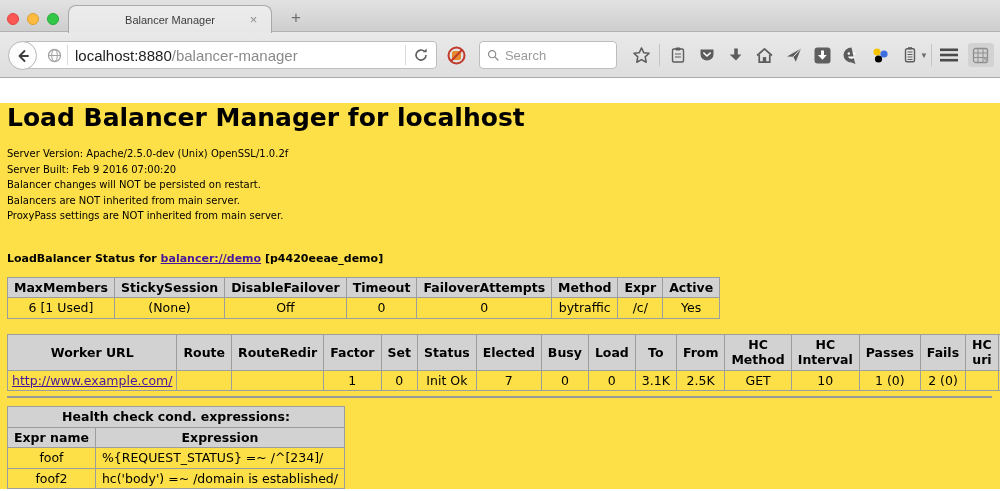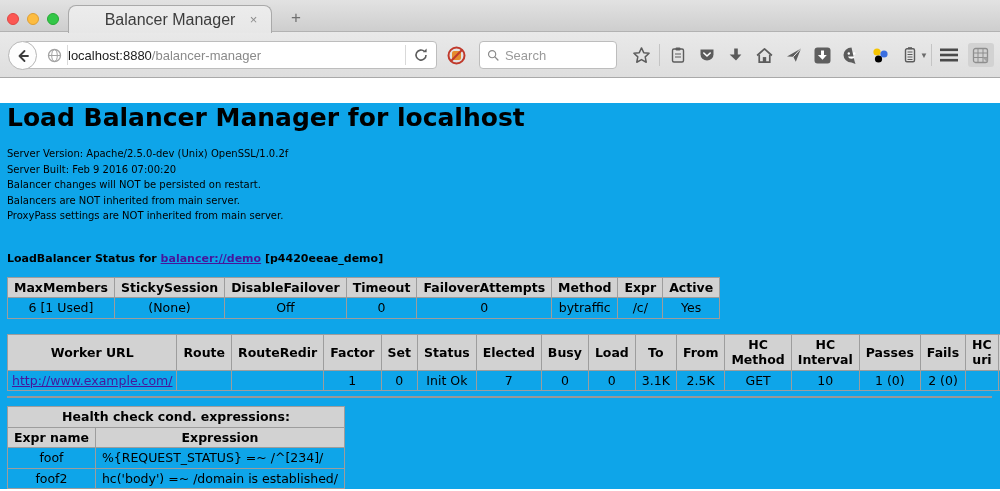--- a/index.html
+++ b/index.html
@@ -19,21 +19,21 @@
   .light.red   { background:#fc5753; border:1px solid #df4744; }
   .light.yel   { background:#fdbc40; border:1px solid #de9f34; }
   .light.grn   { background:#33c748; border:1px solid #27aa35; }
   .tab {
     position:absolute; left:68px; top:5px; width:204px; height:28px;
     background:linear-gradient(#ececec,#e7e7e7);
     border:1px solid #a9a9a9; border-bottom:none;
     border-radius:8px 8px 0 0; z-index:2;
     display:flex; align-items:center; justify-content:center;
   }
-  .tab-title { font-size:16px; color:#3c3c3c; }
+  .tab-title { font-size:11px; color:#3c3c3c; }
   .tab-close {
     position:absolute; right:10px; top:6px; width:15px; height:15px;
     color:#8c8c8c; font-size:13px; line-height:15px; text-align:center; cursor:default;
   }
   .newtab {
     position:absolute; left:284px; top:7px; width:24px; height:22px;
     color:#6f6f6f; font-size:17px; line-height:22px; text-align:center;
   }
   
   .navbar {
@@ -46,21 +46,21 @@
     background:#fdfdfd; border:1px solid #b6b6b6; border-radius:50%;
     display:flex; align-items:center; justify-content:center; z-index:3;
   }
   .urlbar {
     position:absolute; left:22px; top:9px; width:415px; height:28px;
     background:#fff; border:1px solid #bdbdbd; border-radius:4px;
     display:flex; align-items:center; padding-left:22px; z-index:2;
   }
   .urlbar .site-ico { margin:0 5px 0 2px; display:flex; }
   .vsep { width:1px; height:20px; background:#d9d9d9; }
-  .url-text { font-size:13px; flex:1; white-space:nowrap; overflow:hidden; }
+  .url-text { margin-left:7px; font-size:15px; flex:1; white-space:nowrap; overflow:hidden; }
   .url-domain { color:#1c1c1c; }
   .url-path { color:#8a8a8a; }
   .reload { width:30px; height:26px; display:flex; align-items:center; justify-content:center; }
   .plugin { position:absolute; left:446px; top:13px; width:21px; height:21px; }
   .searchbar {
     position:absolute; left:479px; top:9px; width:138px; height:28px;
     background:#fff; border:1px solid #bdbdbd; border-radius:4px;
     display:flex; align-items:center; padding:0 7px; gap:6px;
   }
   .searchbar input {
@@ -72,21 +72,21 @@
     position:absolute; left:627px; top:0; height:46px;
     display:flex; align-items:center;
   }
   .tbtn { width:29px; height:28px; display:flex; align-items:center; justify-content:center; }
   .tsep { width:1px; height:22px; background:#c4c4c4; margin:0 3px; }
   .caret { font-size:8px; color:#6b6b6b; margin-left:-4px; }
   .pages-btn { background:#d2d2d2; border-radius:3px; width:26px; height:24px;
     display:flex; align-items:center; justify-content:center; margin-left:4px;}
   
   .content {
-    padding:0 8px 0 7px; background:#0ea5e9;
+    padding:0 8px 0 7px; background:#fde047;
     font-family:"DejaVu Sans", sans-serif; color:#000;
   }
   .content h1 { margin-top:25px; font-size:25px; font-weight:bold; letter-spacing:0; }
   .info { margin-top:14px; font-size:10px; line-height:15.6px; }
   .status-h { margin-top:28px; font-size:11px; font-weight:bold; }
   a.plink { color:#46169c; font-weight:bold; text-decoration:underline; }
   a.wlink { color:#46169c; text-decoration:underline; }
   table { border-collapse:collapse; font-size:12.5px; }
   th, td { border:1px solid #9d9d9d; padding:2px 6px; text-align:center; line-height:15.5px; }
   th { background:#d2d2d2; font-weight:bold; }

